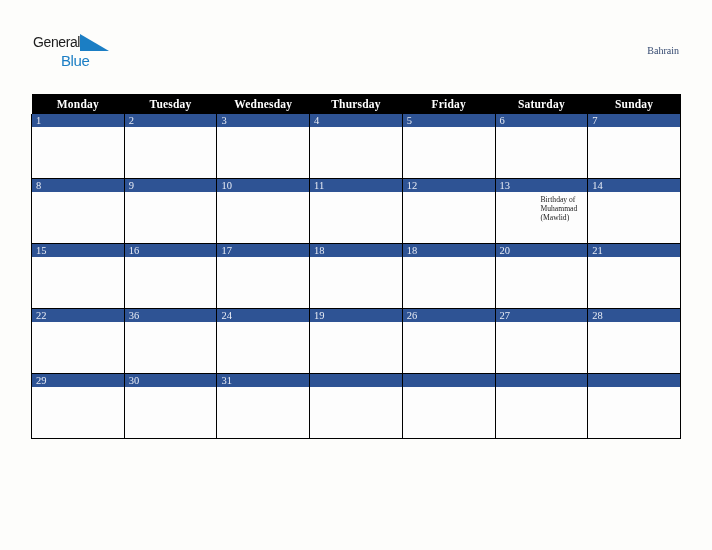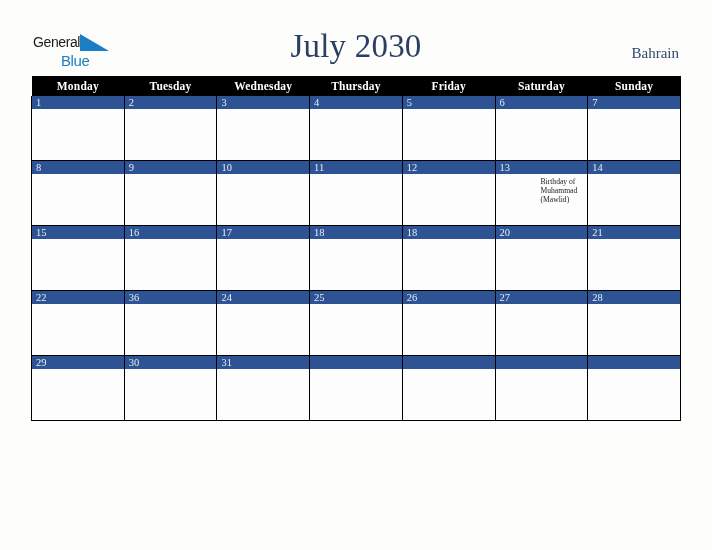--- a/index.html
+++ b/index.html
@@ -79,29 +79,29 @@
     font-size: 33px;
     color: #2b3e66;
     letter-spacing: 0.2px;
   }
 
   .country {
     position: absolute;
     right: 33px;
     top: 45px;
     font-family: "Liberation Serif", serif;
-    font-size: 15px;
+    font-size: 10px;
     color: #33486f;
   }
 
   
   .cal {
     position: absolute;
     left: 31px;
-    top: 76px;
+    top: 94px;
     width: 650px;
     border-collapse: collapse;
     table-layout: fixed;
   }
 
   .cal th {
     background: #000000;
     color: #ffffff;
     font-family: "Liberation Serif", serif;
     font-size: 11.5px;
@@ -162,21 +162,20 @@
     <div class="logo">
       <div class="logo-row1">
         <span class="logo-general">General</span>
         <svg class="logo-tri" width="30" height="18" viewBox="0 0 30 18">
           <polygon points="0,0 0,17 29,17" fill="#1b7ec4"></polygon>
         </svg>
       </div>
       <span class="logo-blue">Blue</span>
     </div>
 
-    <div class="title">July 2030</div>
 
     <div class="country">Bahrain</div>
   </div>
 
   <table class="cal">
     <thead>
       <tr id="hdr-row">
           <th>Monday</th>
           <th>Tuesday</th>
           <th>Wednesday</th>
@@ -286,21 +285,21 @@
           </td>
           <td>
             <div class="daybar">36</div>
             <div class="events"></div>
           </td>
           <td>
             <div class="daybar">24</div>
             <div class="events"></div>
           </td>
           <td>
-            <div class="daybar">25</div>
+            <div class="daybar">19</div>
             <div class="events"></div>
           </td>
           <td>
             <div class="daybar">26</div>
             <div class="events"></div>
           </td>
           <td>
             <div class="daybar">27</div>
             <div class="events"></div>
           </td>

